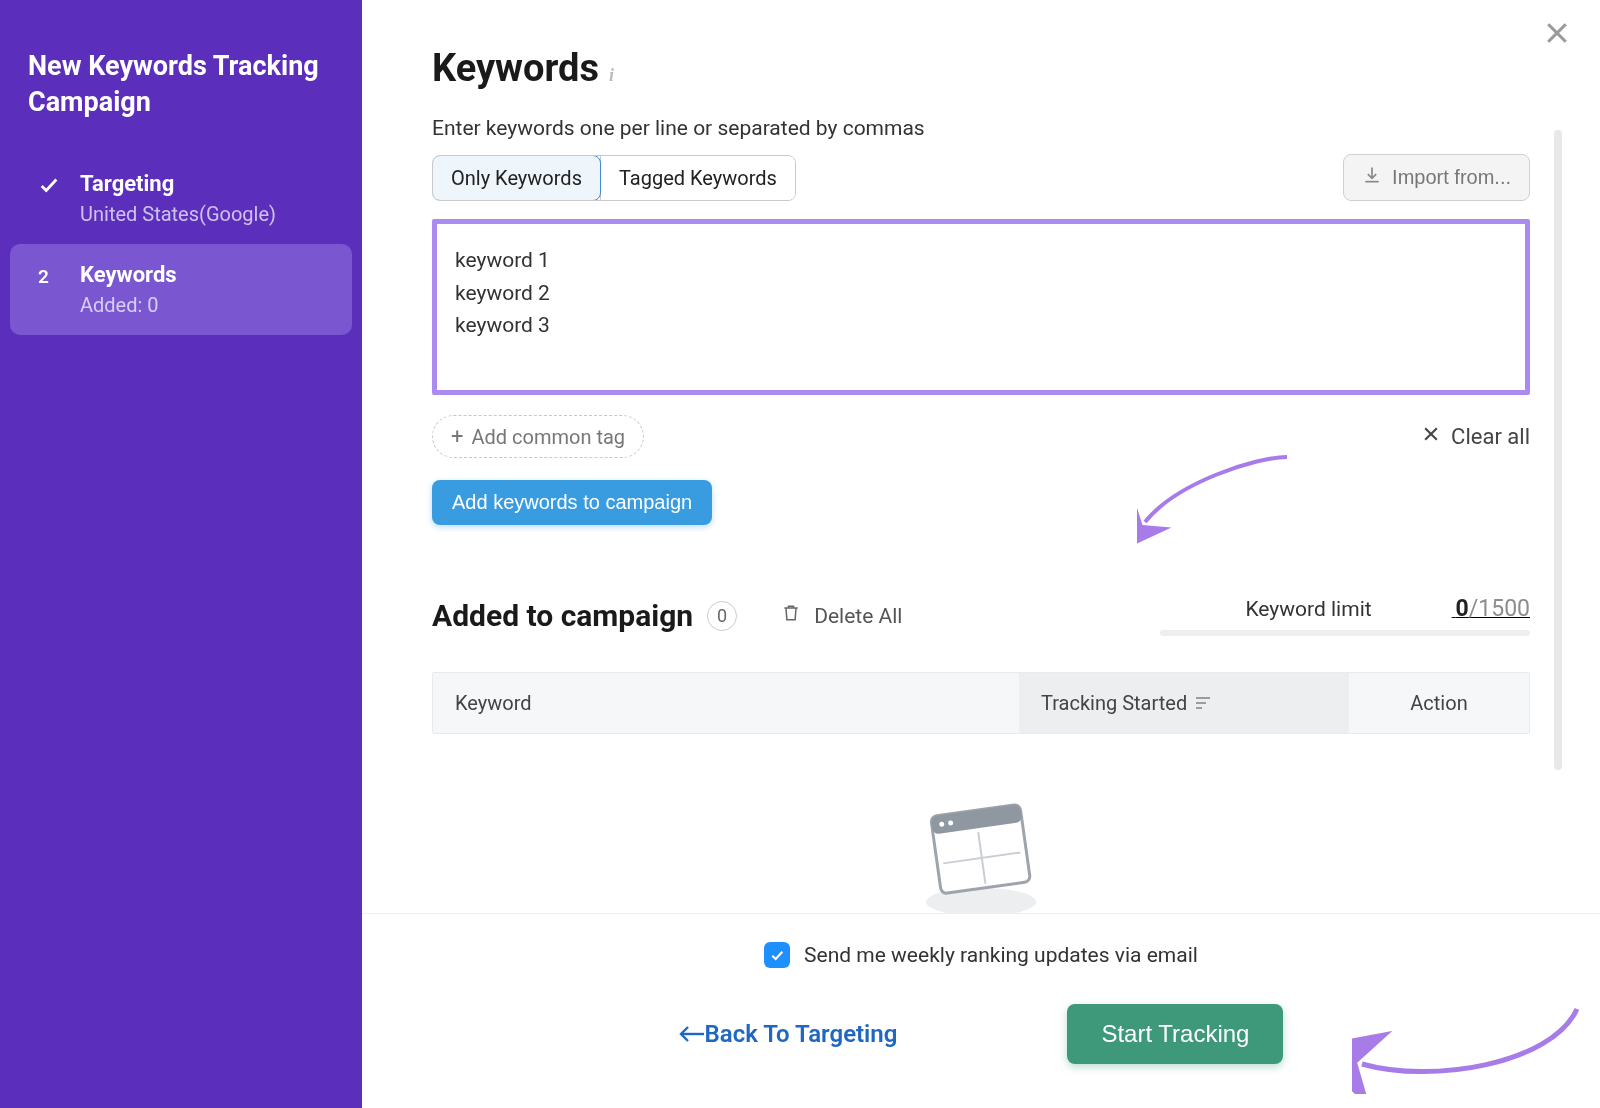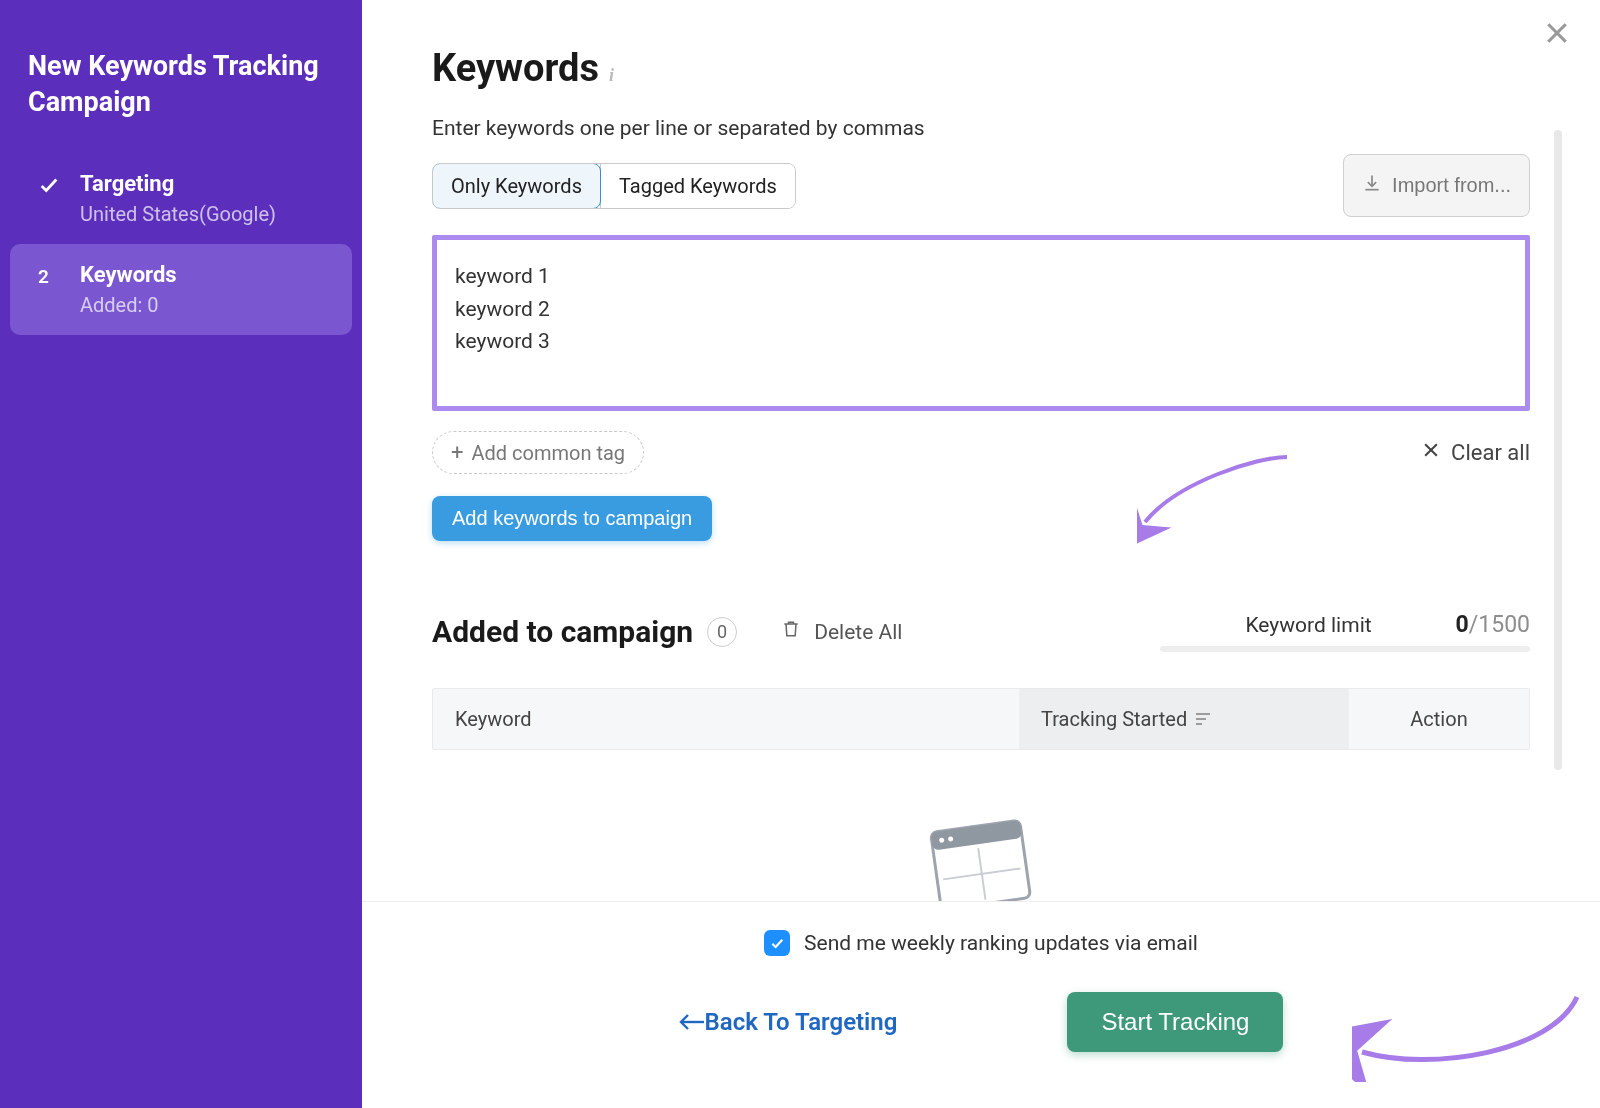--- a/index.html
+++ b/index.html
@@ -107,21 +107,21 @@
   margin: -1px;
   position: relative;
   z-index: 1;
 }
 .seg + .seg { border-left: 1px solid #c9c9c9; }
 
 .import-btn {
   display: flex;
   align-items: center;
   gap: 10px;
-  padding: 18px 18px;
+  padding: 10px 18px;
   border: 1px solid #d0d0d0;
   background: #f4f4f4;
   color: #777;
   border-radius: 8px;
   font-size: 20px;
   cursor: pointer;
 }
 .import-btn svg { width: 20px; height: 20px; stroke: #888; stroke-width: 2; fill: none; }
 
 .kw-textarea-wrap {
@@ -200,21 +200,21 @@
   font-size: 18px; color: #666;
 }
 .delete-all {
   display: flex; align-items: center; gap: 13px;
   color: #555; font-size: 21px;
   margin-left: 30px;
   cursor: pointer;
 }
 .delete-all svg { width: 20px; height: 22px; stroke: #666; stroke-width: 1.8; fill: none; }
 
-.right-group { text-align: right; }
+.right-group { text-align: right; text-decoration: underline; }
 .kw-limit-label { font-size: 21px; color: #333; display: inline-block; margin-right: 80px; }
 .kw-limit-value { font-size: 23px; font-weight: 700; color: #222; }
 .kw-limit-total { font-size: 23px; color: #8d8d8d; }
 .limit-bar { height: 6px; background: #eee; border-radius: 3px; margin-top: 8px; width: 370px; margin-left: auto;}
 
 .table {
   margin-top: 36px;
   border: 1px solid #eaeaea;
   border-radius: 2px;
 }
@@ -255,21 +255,21 @@
   background: #e8e8e8;
   border-radius: 4px;
 }
 
 
 .footer {
   position: absolute;
   left: 362px; right: 0; bottom: 0;
   background: #fff;
   border-top: 1px solid #eee;
-  padding: 28px 70px 56px 70px;
+  padding: 28px 70px 44px 70px;
 }
 .email-opt {
   display: flex;
   align-items: center;
   justify-content: center;
   gap: 14px;
   font-size: 21px;
   color: #333;
 }
 .chk {

